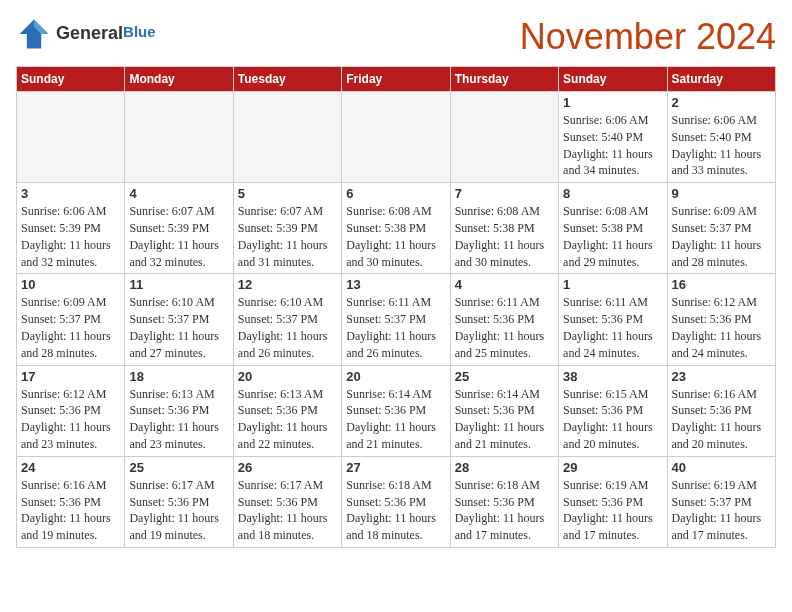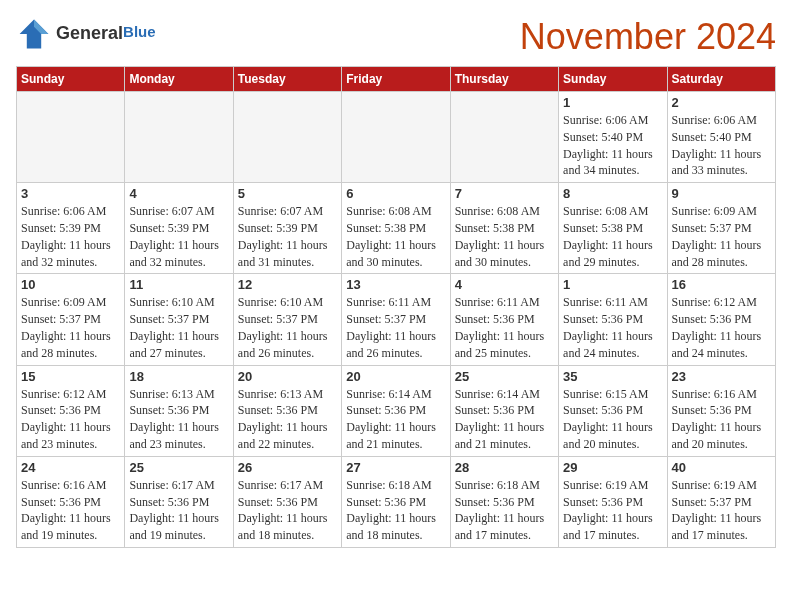--- a/index.html
+++ b/index.html
@@ -244,21 +244,21 @@
         <td>
           <span class="day-num">16</span>
           <div class="day-info" style="white-space: pre-line;">Sunrise: 6:12 AM
 Sunset: 5:36 PM
 Daylight: 11 hours
 and 24 minutes.</div>
         </td>
       </tr>
       <tr>
         <td>
-          <span class="day-num">15</span>
+          <span class="day-num">17</span>
           <div class="day-info" style="white-space: pre-line;">Sunrise: 6:12 AM
 Sunset: 5:36 PM
 Daylight: 11 hours
 and 23 minutes.</div>
         </td>
         <td>
           <span class="day-num">18</span>
           <div class="day-info" style="white-space: pre-line;">Sunrise: 6:13 AM
 Sunset: 5:36 PM
 Daylight: 11 hours
@@ -279,21 +279,21 @@
 and 21 minutes.</div>
         </td>
         <td>
           <span class="day-num">25</span>
           <div class="day-info" style="white-space: pre-line;">Sunrise: 6:14 AM
 Sunset: 5:36 PM
 Daylight: 11 hours
 and 21 minutes.</div>
         </td>
         <td>
-          <span class="day-num">35</span>
+          <span class="day-num">38</span>
           <div class="day-info" style="white-space: pre-line;">Sunrise: 6:15 AM
 Sunset: 5:36 PM
 Daylight: 11 hours
 and 20 minutes.</div>
         </td>
         <td>
           <span class="day-num">23</span>
           <div class="day-info" style="white-space: pre-line;">Sunrise: 6:16 AM
 Sunset: 5:36 PM
 Daylight: 11 hours

